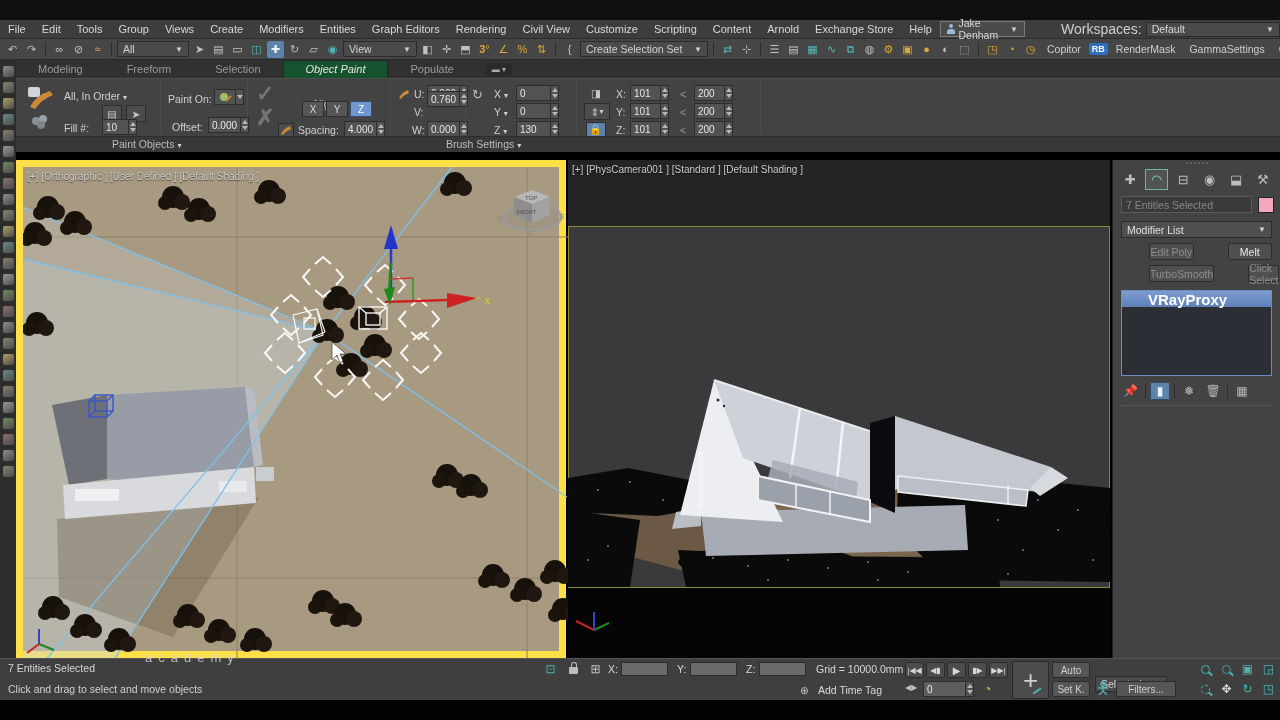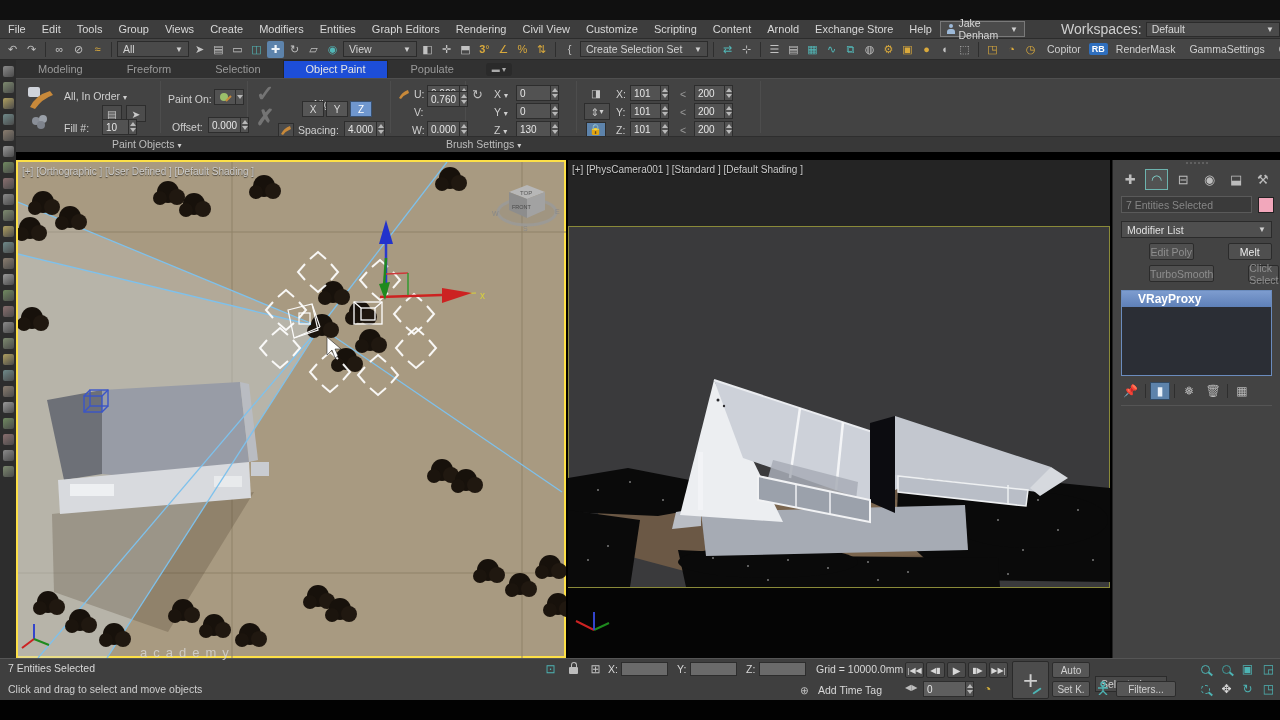--- a/index.html
+++ b/index.html
@@ -23,21 +23,21 @@
   .ti { width:17px; height:17px; display:flex; align-items:center; justify-content:center; color:#c2c2c2; font-size:11px; border-radius:2px; flex:none; }
   .ti.gold { color:#d9a93c; } .ti.teal { color:#52b7b7; } .ti.blue-on { background:#5d83ab; color:#eef3f8; }
   .tsep { width:1px; height:15px; background:#2e2e2e; margin:0 3px; flex:none; }
   .dd-field { height:16px; background:#4a4a4a; border:1px solid #2b2b2b; display:flex; align-items:center; justify-content:space-between; gap:6px; padding:0 5px; font-size:10.5px; color:#d2d2d2; flex:none; }
   .rb-badge { background:#2f6fbe; color:#fff; font-size:9px; font-weight:bold; padding:1px 3px; border-radius:2px; }
   .tb-label { color:#cfcfcf; font-size:10.5px; padding:0 6px; white-space:nowrap; }
 
   
   #ribbon-tabs { left:16px; top:60px; width:1264px; height:18px; background:#313131; display:flex; align-items:flex-end; font-size:11px; color:#9a9a9a; }
   .rtab { padding:2px 22px 3px 22px; }
-  .rtab.active { background:#1d4ed8; color:#e4e4e4; border:1px solid #262626; border-bottom:none; }
+  .rtab.active { background:#14532d; color:#e4e4e4; border:1px solid #262626; border-bottom:none;font-style:italic; }
   .ribbon-extra { width:26px; height:13px; background:#2a2a2a; border-radius:3px; margin:0 0 2px 10px; display:flex; align-items:center; justify-content:center; color:#aaa; font-size:8px; gap:2px; }
   #ribbon-body { left:16px; top:78px; width:1264px; height:58px; background:#434343; border-top:1px solid #4f4f4f; font-size:10.5px; color:#cfcfcf; }
   #ribbon-footer { left:16px; top:136px; width:1264px; height:16px; background:#383838; border-top:1px solid #2e2e2e; font-size:10.5px; color:#bdbdbd; }
   .vsep { position:absolute; top:2px; width:1px; height:52px; background:#363636; border-right:1px solid #4d4d4d; }
   .rlabel { position:absolute; white-space:nowrap; }
   .spin { position:absolute; display:inline-flex; height:16px; }
   .spin .v { background:#525252; border:1px solid #2d2d2d; border-right:none; padding:0 3px; font-size:10px; color:#e6e6e6; display:flex; align-items:center; min-width:26px; }
   .spin .a { width:9px; background:#525252; border:1px solid #2d2d2d; display:flex; flex-direction:column; align-items:center; justify-content:center; gap:2px; }
   .spin .a i { width:0; height:0; border-left:3px solid transparent; border-right:3px solid transparent; }
   .spin .a i.up { border-bottom:4px solid #b8b8b8; } .spin .a i.dn { border-top:4px solid #b8b8b8; }
@@ -47,42 +47,42 @@
   .icon-btn.on { background:#5d83ab; }
   .bigmark { position:absolute; font-size:22px; color:#747474; font-weight:bold; }
   .brush-glyph { position:absolute; width:16px; height:14px; }
   .brush-glyph svg { display:block; }
 
   
   #left-strip { left:0; top:60px; width:16px; height:640px; background:#2d2d2d; display:flex; flex-direction:column; align-items:center; padding-top:6px; gap:5px; }
   .ls-ic { width:11px; height:11px; border-radius:2px; flex:none; }
 
   
-  #viewport-left { left:16px; top:160px; width:550px; height:498px; background:#a89a81; border:2px solid #fde047; }
+  #viewport-left { left:16px; top:160px; width:550px; height:498px; background:#a89a81; border:7px solid #fde047; }
   #viewport-right { left:568px; top:160px; width:542px; height:498px; background:#0a0a0a; }
   .vp-label { position:absolute; left:4px; top:4px; font-size:10px; color:#cbcbcb; text-shadow:0 1px 1px rgba(0,0,0,.6); z-index:5; }
   #watermark-title { position:absolute; left:56px; top:464px; font-size:15px; letter-spacing:7px; color:rgba(238,238,238,.85); z-index:6; }
   #watermark-sub { position:absolute; left:122px; top:483px; font-size:13px; letter-spacing:6px; color:rgba(215,215,215,.8); z-index:6; }
 
   
   #command-panel { left:1112px; top:160px; width:168px; height:498px; background:#434343; border-left:1px solid #222; font-size:10.5px; }
   #cp-grip { height:6px; display:flex; align-items:center; justify-content:center; gap:2px; }
   #cp-grip i { width:2px; height:2px; background:#6a6a6a; border-radius:50%; }
   #cp-tabs { height:26px; display:flex; align-items:center; justify-content:space-around; padding:0 4px; }
   .cp-tab { width:23px; height:21px; display:flex; align-items:center; justify-content:center; color:#bdbdbd; font-size:13px; }
   .cp-tab.active { background:#525252; border:1px solid #6db3ae; color:#7fd0ca; }
   #entities-row { display:flex; align-items:center; gap:6px; padding:4px 6px 4px 8px; }
   #entities-field { flex:1; height:17px; background:#3a3a3a; border:1px solid #5a5a5a; color:#868686; display:flex; align-items:center; padding:0 4px; font-size:10.5px; }
   #color-swatch { width:16px; height:16px; background:#f2a7bb; border:1px solid #222; }
   #modifier-list { margin:4px 8px; height:17px; background:#4f4f4f; border:1px solid #2b2b2b; display:flex; align-items:center; justify-content:space-between; padding:0 5px; color:#e0e0e0; }
   .cp-btn-row { display:flex; gap:6px; margin:5px 8px 0 8px; }
   .cp-btn { flex:1; height:17px; background:#4f4f4f; border:1px solid #2b2b2b; border-radius:2px; display:flex; align-items:center; justify-content:center; color:#8e8e8e;margin-left:28px; }
   .cp-btn.lit { color:#ececec; }
   #mod-stack { margin:8px 8px 0 8px; height:86px; background:#2b2e35; border:1px solid #6b8cbe; }
-  #stack-item { height:16px; background:linear-gradient(#7d9ccf,#5e80b8); color:#fff; font-weight:bold; display:flex; align-items:center; padding-left:16px; font-size:12px; }
+  #stack-item { height:16px; background:linear-gradient(#7d9ccf,#5e80b8); color:#fff; font-weight:bold; display:flex; align-items:center; padding-left:26px; font-size:15px; }
   #cp-icons { display:flex; align-items:center; gap:4px; margin:6px 8px 0 8px; padding-bottom:5px; border-bottom:1px solid #555; }
   .cpi { width:20px; height:18px; display:flex; align-items:center; justify-content:center; color:#b9b9b9; font-size:12px; }
   .cpi.on { background:#5d83ab; border:1px solid #324a63; color:#e8f0f8; }
   .cpi-sep { width:1px; height:14px; background:#2e2e2e; }
 
   
   #status { left:0; top:658px; width:1280px; height:42px; background:#3f3f3f; border-top:1px solid #555; font-size:10.5px; }
   .st { position:absolute; white-space:nowrap; color:#d8d8d8; }
   .field { position:absolute; background:#6a6a6a; border:1px solid #2d2d2d; height:14px; }
   .pb { position:absolute; width:19px; height:16px; background:#4c4c4c; border:1px solid #2c2c2c; color:#d8d8d8; display:flex; align-items:center; justify-content:center; font-size:8px; border-radius:2px; }

